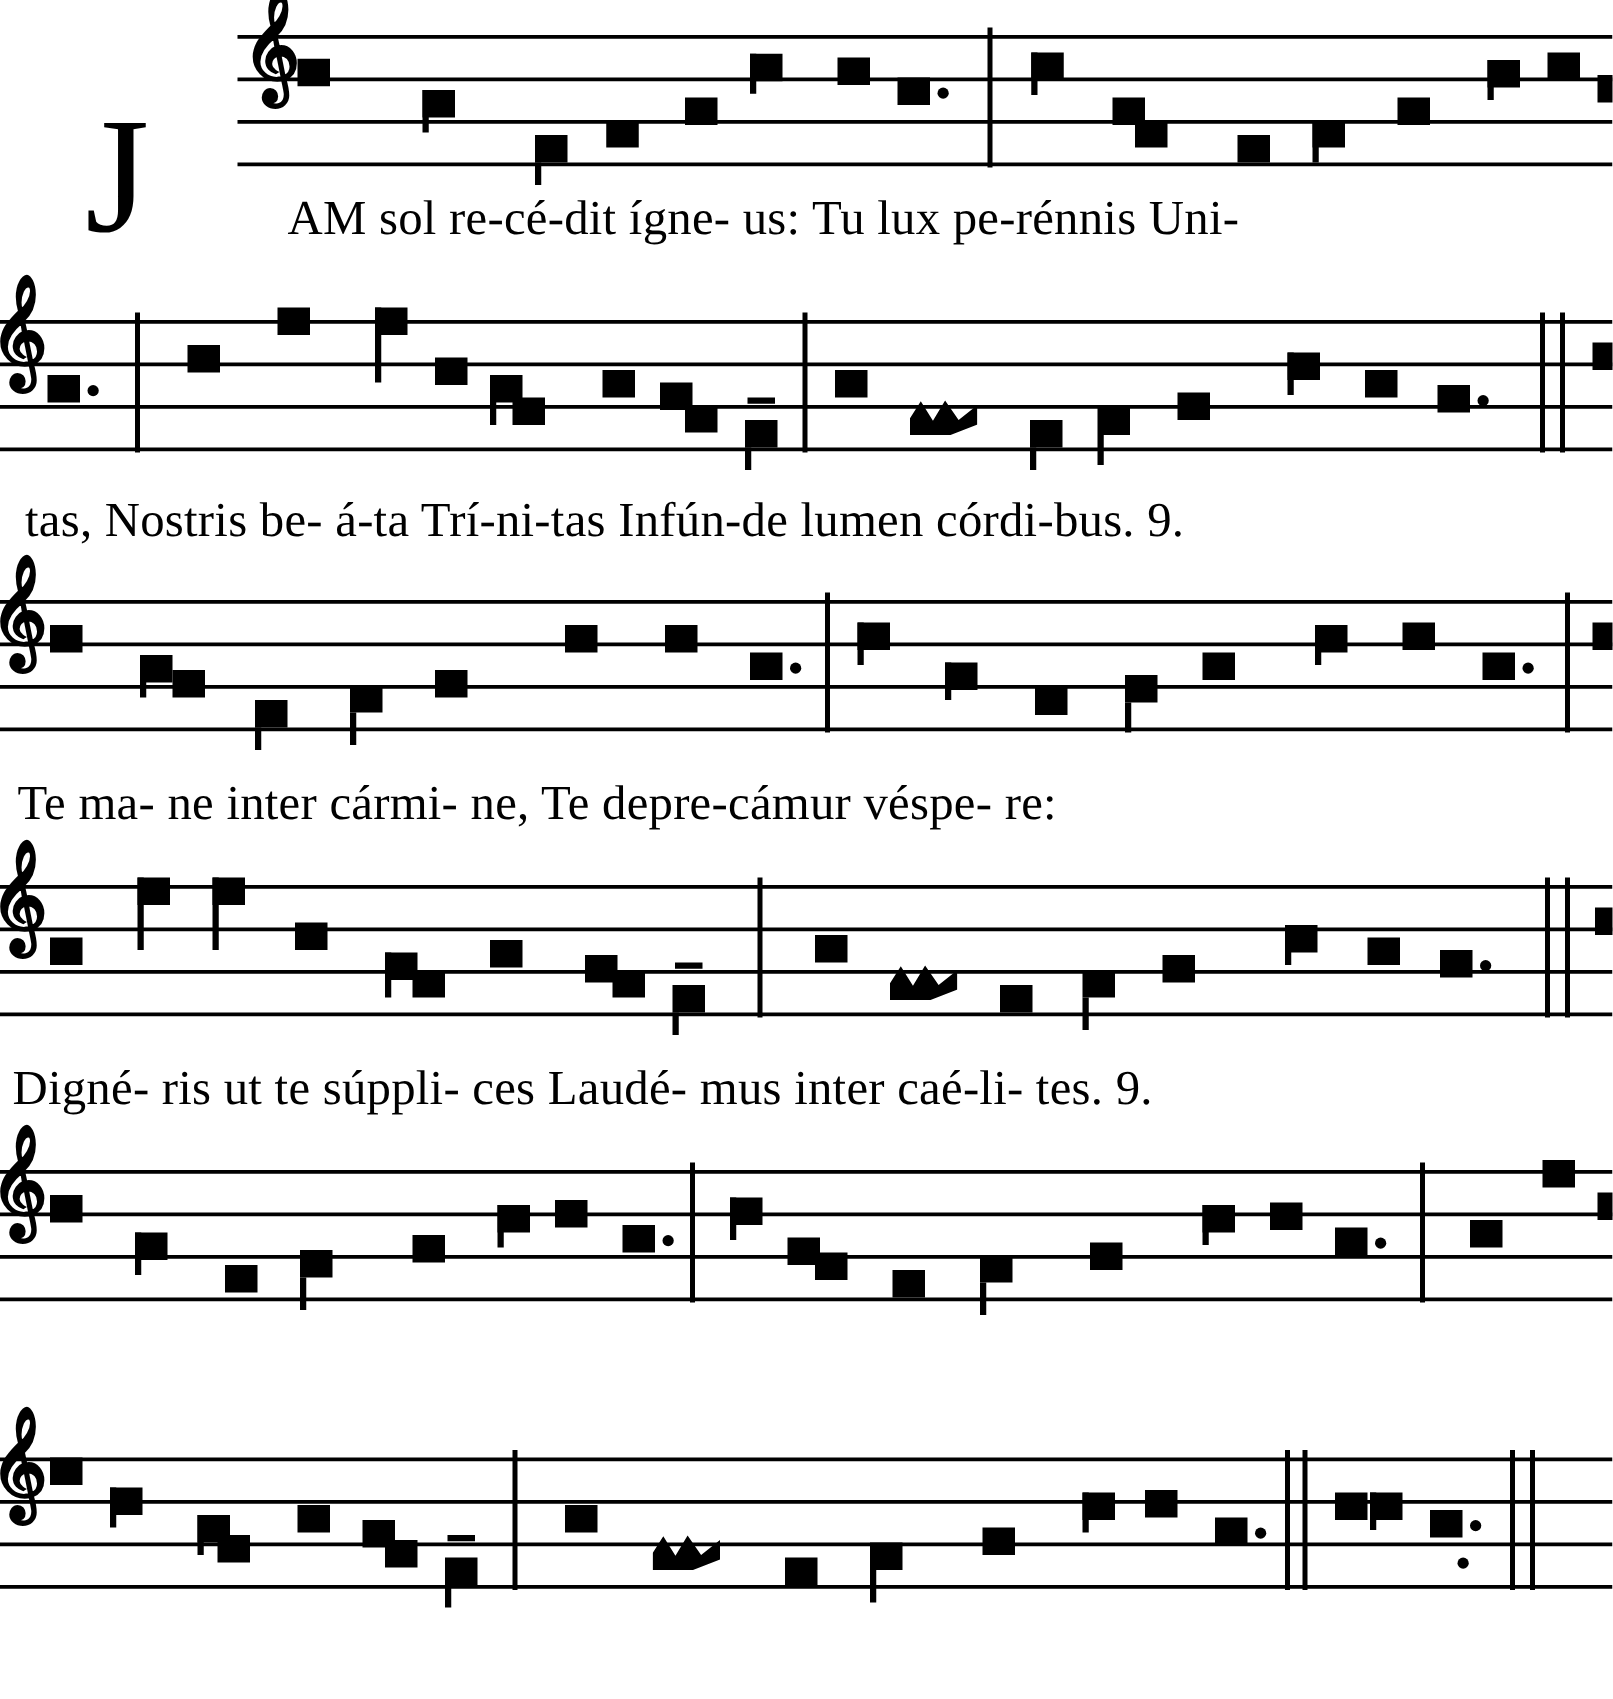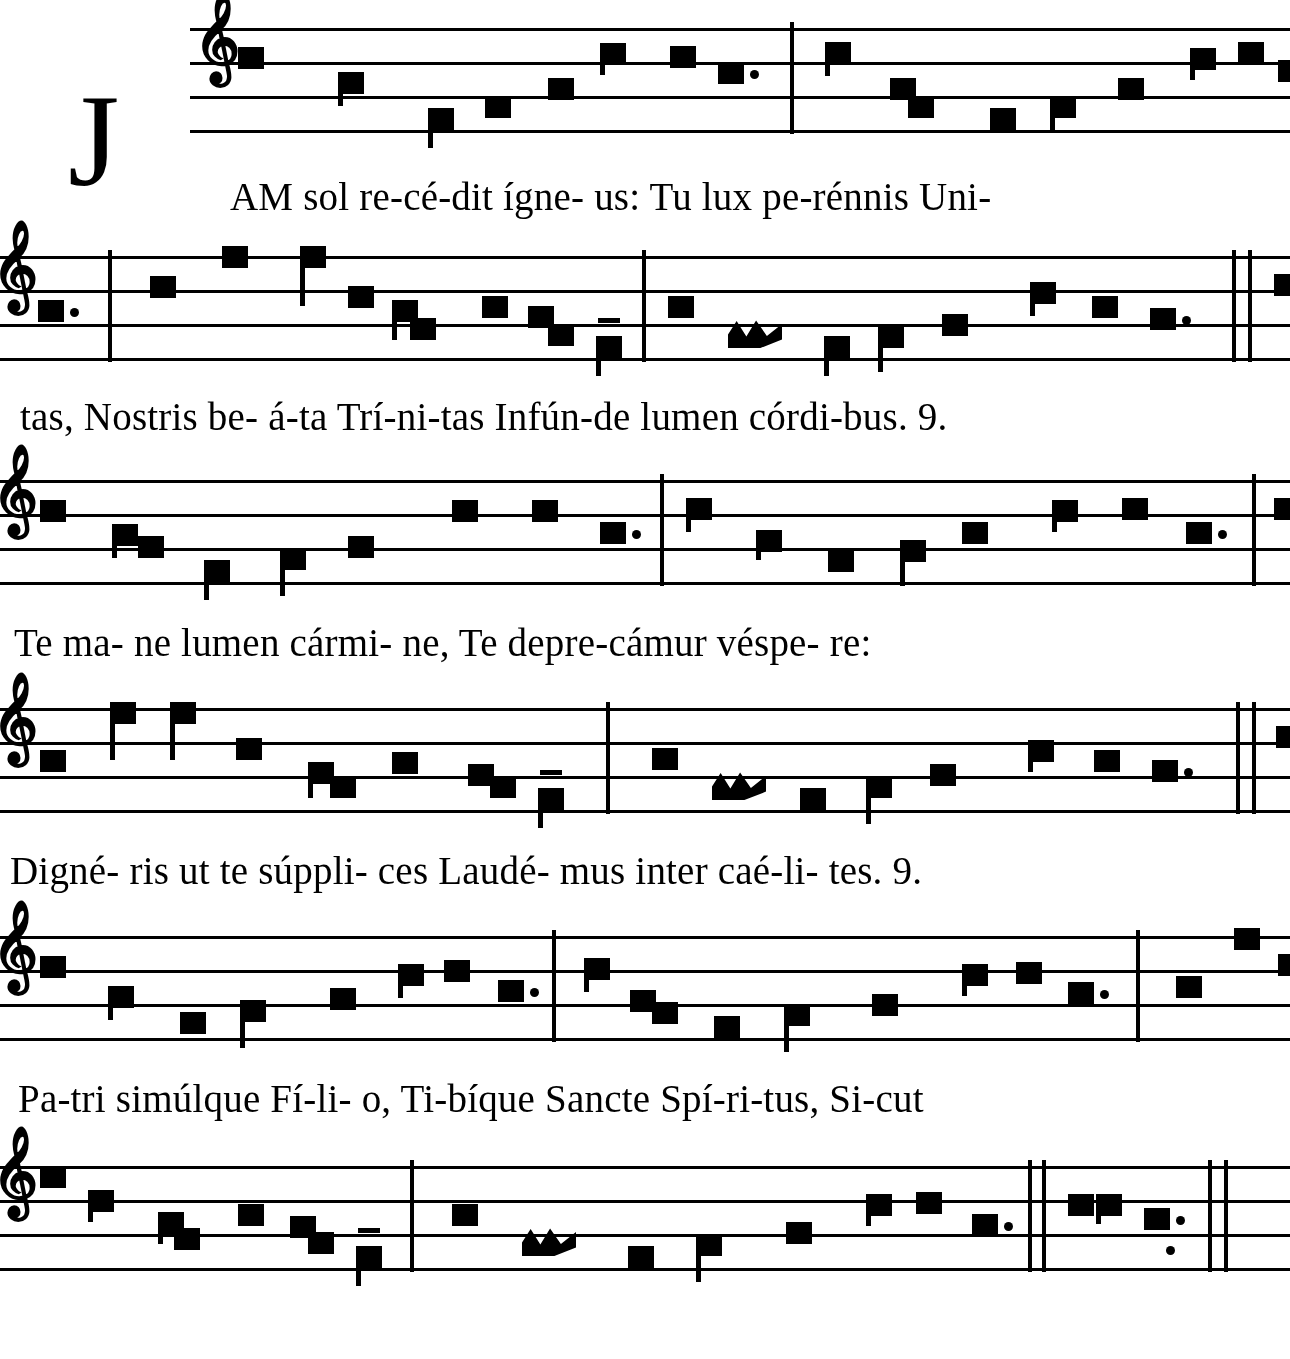--- a/index.html
+++ b/index.html
@@ -160,21 +160,21 @@
       <div class="n" style="left:800px;top:108px;"></div>
       <div class="n" style="left:860px;top:96px;"></div>
       <div class="stem" style="left:860px;top:96px;height:34px;"></div>
       <div class="n" style="left:928px;top:78px;"></div>
       <div class="n" style="left:1000px;top:48px;"></div>
       <div class="stem" style="left:1000px;top:48px;height:32px;"></div>
       <div class="n" style="left:1048px;top:42px;"></div>
       <div class="n" style="left:1088px;top:60px;"></div>
     </div>
 
-    <div class="lyrics" style="left:230px;top:174px;font-family:Liberation Serif, serif;">AM sol re-cé-dit ígne- us: Tu lux pe-rénnis Uni-</div>
+    <div class="lyrics" style="left:230px;top:152px;font-family:Liberation Serif, serif;">AM sol re-cé-dit ígne- us: Tu lux pe-rénnis Uni-</div>
   </div>
 
   <div class="system" style="position:absolute;left:0;top:228px;width:1290px;height:222px;">
     <div class="staff" style="position:absolute;left:0;top:0;width:1290px;height:150px;">
       <div class="staff-lines">
         <div class="ln" style="top:28px;"></div>
         <div class="ln" style="top:62px;"></div>
         <div class="ln" style="top:96px;"></div>
         <div class="ln" style="top:130px;"></div>
       </div>
@@ -256,21 +256,21 @@
       <div class="n" style="left:962px;top:70px;"></div>
       <div class="n" style="left:1052px;top:48px;"></div>
       <div class="stem" style="left:1052px;top:48px;height:32px;"></div>
       <div class="n" style="left:1122px;top:46px;"></div>
       <div class="n" style="left:1186px;top:70px;"></div>
       <div class="dot" style="left:1218px;top:78px;"></div>
       <div class="bar" style="left:1252px;top:22px;height:112px;"></div>
       <div class="n" style="left:1274px;top:46px;width:18px;"></div>
     </div>
 
-    <div class="lyrics" style="left:14px;top:168px;">Te ma- ne lumen cármi- ne,  Te  depre-cámur véspe- re:</div>
+    <div class="lyrics" style="left:14px;top:168px;">Te ma- ne inter cármi- ne,  Te  depre-cámur véspe- re:</div>
   </div>
 
   <div class="system" style="position:absolute;left:0;top:680px;width:1290px;height:228px;">
     <div class="staff" style="position:absolute;left:0;top:0;width:1290px;height:150px;">
       <div class="staff-lines">
         <div class="ln" style="top:28px;"></div>
         <div class="ln" style="top:62px;"></div>
         <div class="ln" style="top:96px;"></div>
         <div class="ln" style="top:130px;"></div>
       </div>
@@ -350,21 +350,20 @@
       <div class="n" style="left:1016px;top:54px;"></div>
       <div class="n" style="left:1068px;top:74px;"></div>
       <div class="dot" style="left:1100px;top:82px;"></div>
       <div class="bar" style="left:1136px;top:22px;height:112px;"></div>
 
       <div class="n" style="left:1176px;top:68px;"></div>
       <div class="n" style="left:1234px;top:20px;"></div>
       <div class="n" style="left:1278px;top:46px;width:14px;"></div>
     </div>
 
-    <div class="lyrics" style="left:18px;top:168px;">Pa-tri  simúlque  Fí-li- o,  Ti-bíque  Sancte  Spí-ri-tus,  Si-cut</div>
   </div>
 
   <div class="system" style="position:absolute;left:0;top:1138px;width:1290px;height:221px;">
     <div class="staff" style="position:absolute;left:0;top:0;width:1290px;height:150px;">
       <div class="staff-lines">
         <div class="ln" style="top:28px;"></div>
         <div class="ln" style="top:62px;"></div>
         <div class="ln" style="top:96px;"></div>
         <div class="ln" style="top:130px;"></div>
       </div>

